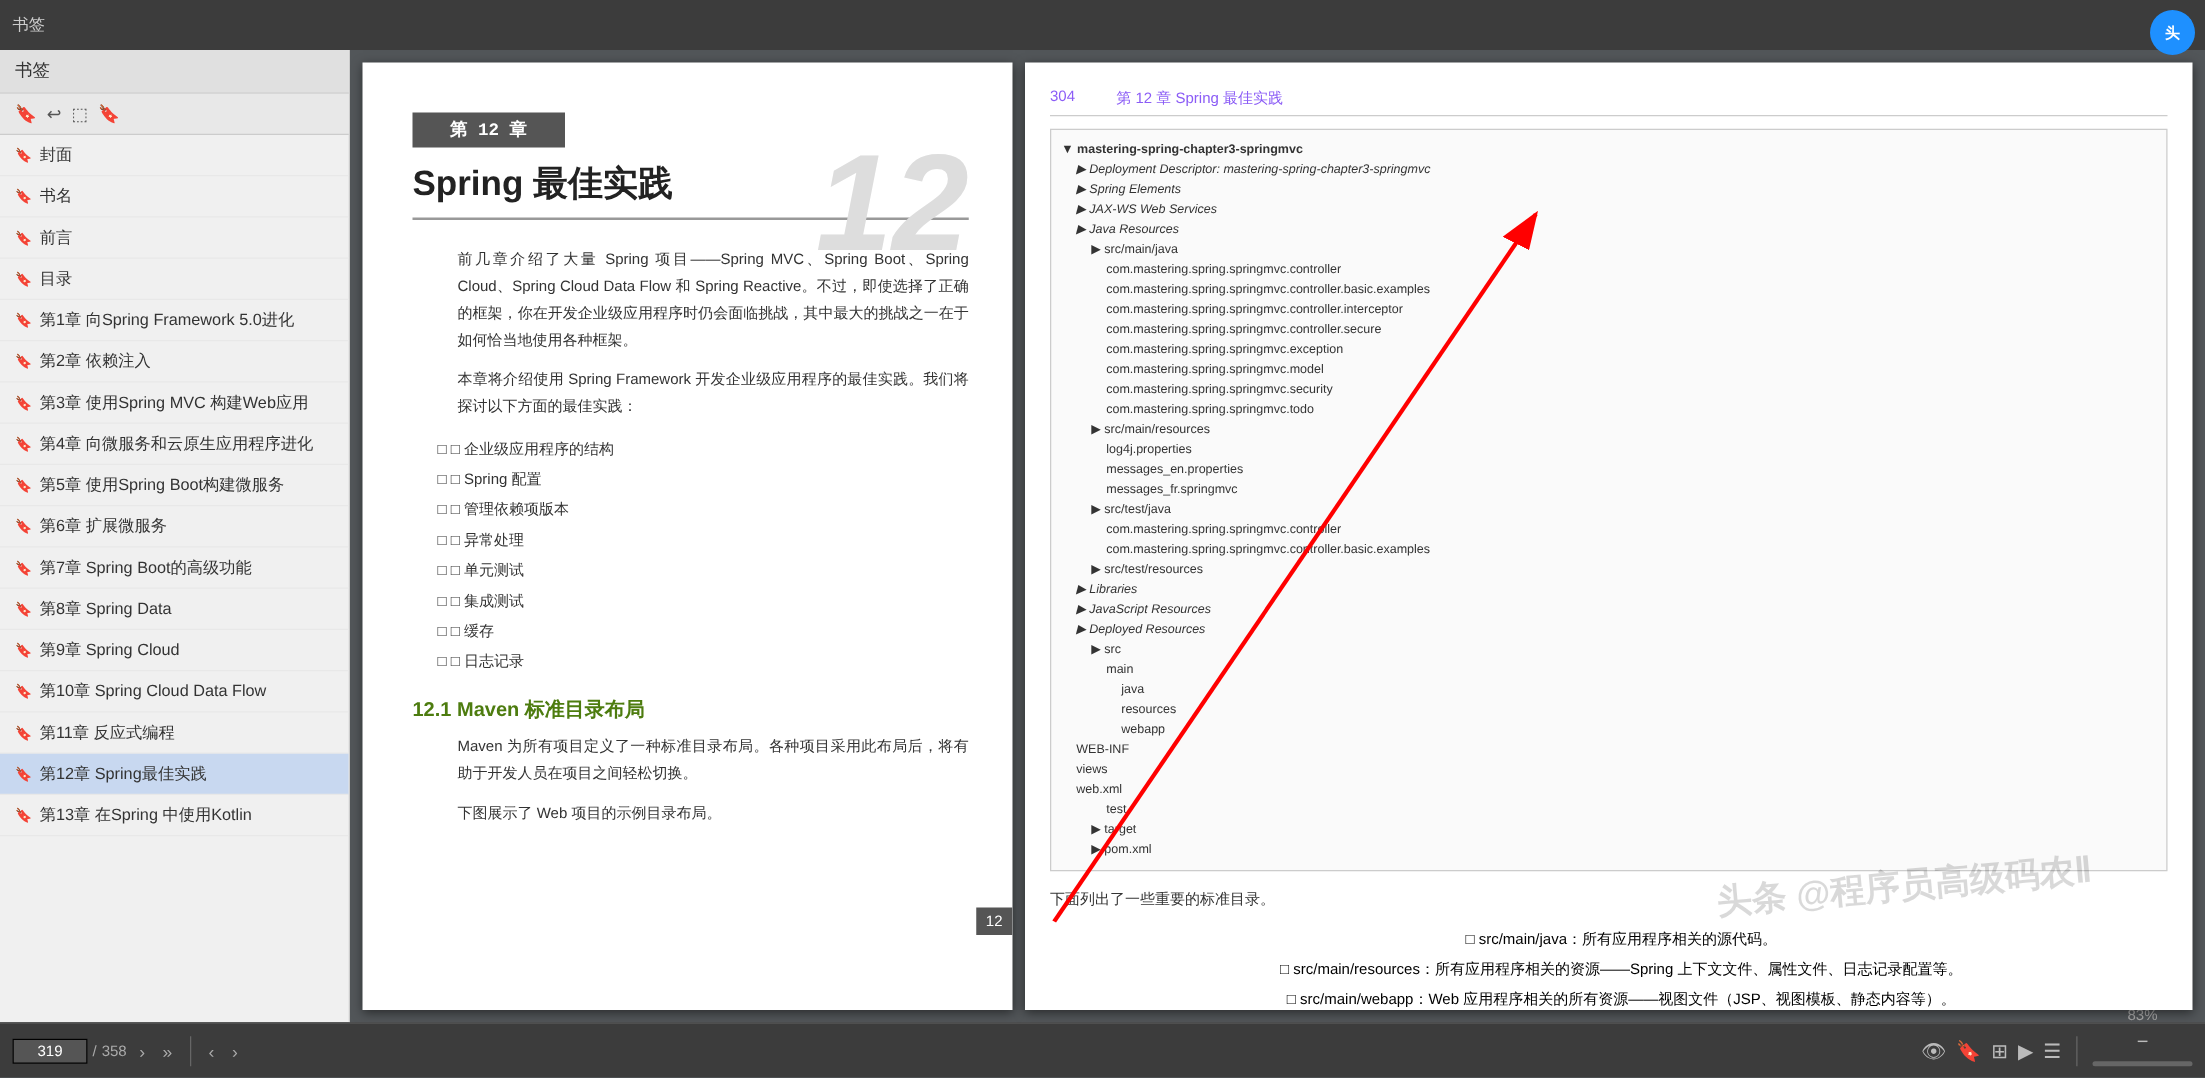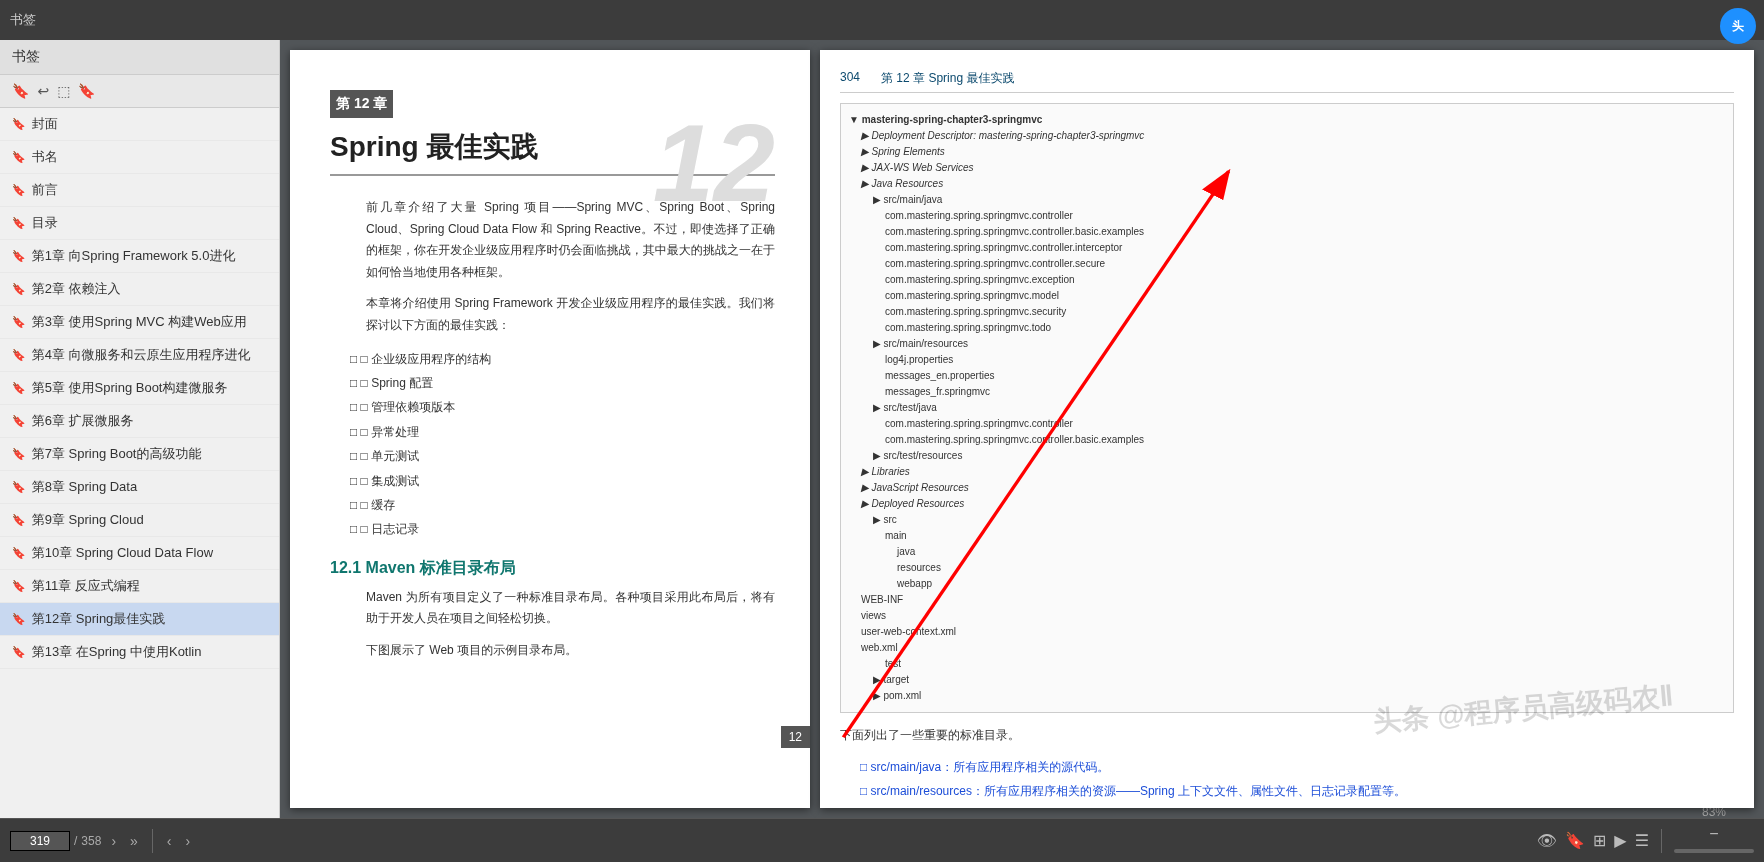--- a/index.html
+++ b/index.html
@@ -23,44 +23,44 @@
     .sidebar-item.active { background: #c8d8f0; }
     .sidebar-item .bm-icon { color: #555; font-size: 11px; }
 
     
     .content-area { flex: 1; display: flex; overflow: hidden; background: #525659; }
 
     .pdf-left { width: 520px; background: white; margin: 10px 5px 10px 10px; overflow-y: hidden; position: relative; box-shadow: 0 2px 8px rgba(0,0,0,0.5); padding: 40px 35px 40px 40px; }
     .pdf-right { flex: 1; background: white; margin: 10px 10px 10px 5px; overflow-y: hidden; position: relative; box-shadow: 0 2px 8px rgba(0,0,0,0.5); padding: 20px 20px; }
 
     
-    .chapter-tag { display: inline-block; background: #555; color: white; padding: 5px 6px; font-size: 14px; font-weight: bold; margin-bottom: 10px; }
+    .chapter-tag { display: inline-block; background: #555; color: white; padding: 5px 30px; font-size: 14px; font-weight: bold; margin-bottom: 10px; font-family: Liberation Mono, monospace; }
     .chapter-title { font-size: 28px; font-weight: bold; color: #222; margin-bottom: 5px; border-bottom: 2px solid #999; padding-bottom: 8px; position: relative; }
     .chapter-number-bg { position: absolute; right: 0; top: -20px; font-size: 110px; color: #ddd; font-style: italic; font-weight: bold; z-index: 0; line-height: 1; }
     .chapter-title-text { position: relative; z-index: 1; }
 
     .pdf-text { font-size: 12px; color: #333; line-height: 1.8; margin-bottom: 10px; text-align: justify; margin-left: 36px; }
-    .section-title { font-size: 16px; font-weight: bold; color: #0f766e; margin: 16px 0 8px 0; }
+    .section-title { font-size: 16px; font-weight: bold; color: #4d7c0f; margin: 16px 0 8px 0; }
     .bullet-item { font-size: 12px; color: #333; padding: 2px 0 2px 20px; line-height: 1.7; }
     .bullet-item::before { content: '□ '; }
 
     
     .page-badge { position: absolute; right: 0; bottom: 60px; background: #555; color: white; padding: 4px 8px; font-size: 12px; }
 
     
-    .right-page-header { font-size: 12px; color: #0c4a6e; border-bottom: 1px solid #ccc; padding-bottom: 5px; margin-bottom: 10px; display: flex; gap: 21px; }
+    .right-page-header { font-size: 12px; color: #8b5cf6; border-bottom: 1px solid #ccc; padding-bottom: 5px; margin-bottom: 10px; display: flex; gap: 33px; }
     .tree-container { border: 1px solid #ccc; padding: 8px; margin-bottom: 12px; font-size: 10px; line-height: 1.6; color: #333; background: #fafafa; }
     .tree-item { padding-left: 12px; white-space: nowrap; overflow: hidden; text-overflow: ellipsis; }
     .tree-item.level-0 { padding-left: 0; font-weight: bold; }
     .tree-item.level-1 { padding-left: 12px; font-style: italic; }
     .tree-item.level-2 { padding-left: 24px; }
     .tree-item.level-3 { padding-left: 36px; }
     .tree-item.level-4 { padding-left: 48px; }
     .right-text { font-size: 12px; color: #333; line-height: 1.8; margin-bottom: 8px; }
-    .right-bullet { font-size: 12px; color: #1d4ed8; padding: 2px 0 2px 20px; line-height: 1.7; }
+    .right-bullet { font-size: 12px; color: #000000; padding: 2px 0 2px 20px; line-height: 1.7; text-align: center; }
 
     
     .arrow-overlay { position: absolute; top: 0; left: 0; width: 100%; height: 100%; pointer-events: none; }
 
     
     .bottom-bar { background: #3c3c3c; height: 44px; display: flex; align-items: center; padding: 0 10px; gap: 6px; flex-shrink: 0; border-top: 1px solid #555; }
     .page-input-group { display: flex; align-items: center; gap: 4px; }
     .page-input { background: #555; color: white; border: 1px solid #000000; padding: 2px 6px; font-size: 12px; width: 60px; text-align: center; }
     .page-total { color: #aaa; font-size: 12px; }
     .nav-btn { color: #aaa; font-size: 14px; cursor: pointer; padding: 2px 4px; }
@@ -230,21 +230,20 @@
           <div class="tree-item level-1">▶ Libraries</div>
           <div class="tree-item level-1">▶ JavaScript Resources</div>
           <div class="tree-item level-1">▶ Deployed Resources</div>
           <div class="tree-item level-2">▶ src</div>
           <div class="tree-item level-3">  main</div>
           <div class="tree-item level-4">  java</div>
           <div class="tree-item level-4">  resources</div>
           <div class="tree-item level-4">  webapp</div>
           <div class="tree-item level-5">  WEB-INF</div>
           <div class="tree-item level-6">  views</div>
-          <div class="tree-item level-6">  user-web-context.xml</div>
           <div class="tree-item level-5">  web.xml</div>
           <div class="tree-item level-3">  test</div>
           <div class="tree-item level-2">▶ target</div>
           <div class="tree-item level-2">▶ pom.xml</div>
         </div>
       <p class="right-text">下面列出了一些重要的标准目录。</p>
       <div id="right-bullets">
           <div class="right-bullet">□ src/main/java：所有应用程序相关的源代码。</div>
           <div class="right-bullet">□ src/main/resources：所有应用程序相关的资源——Spring 上下文文件、属性文件、日志记录配置等。</div>
           <div class="right-bullet">□ src/main/webapp：Web 应用程序相关的所有资源——视图文件（JSP、视图模板、静态内容等）。</div>

